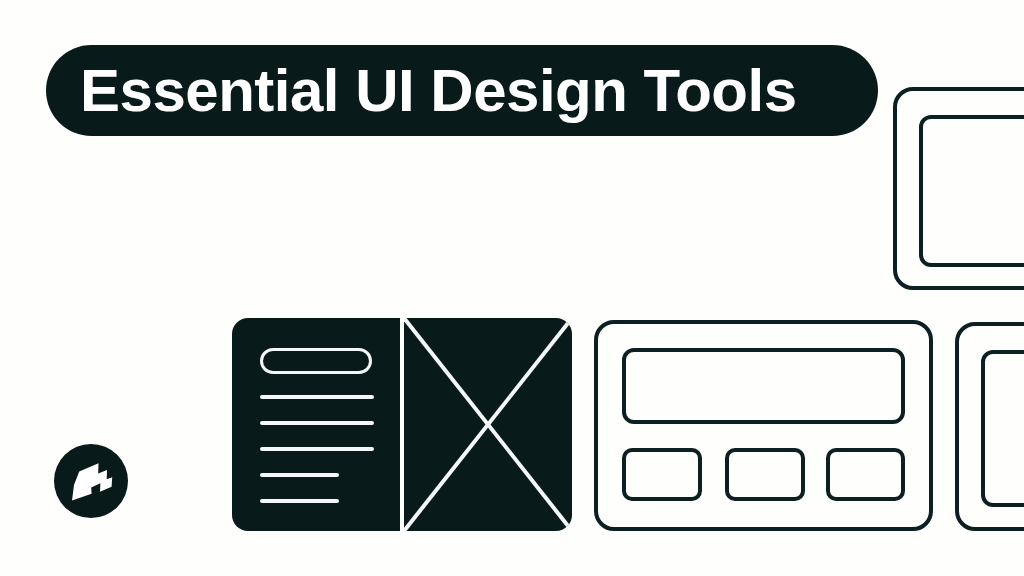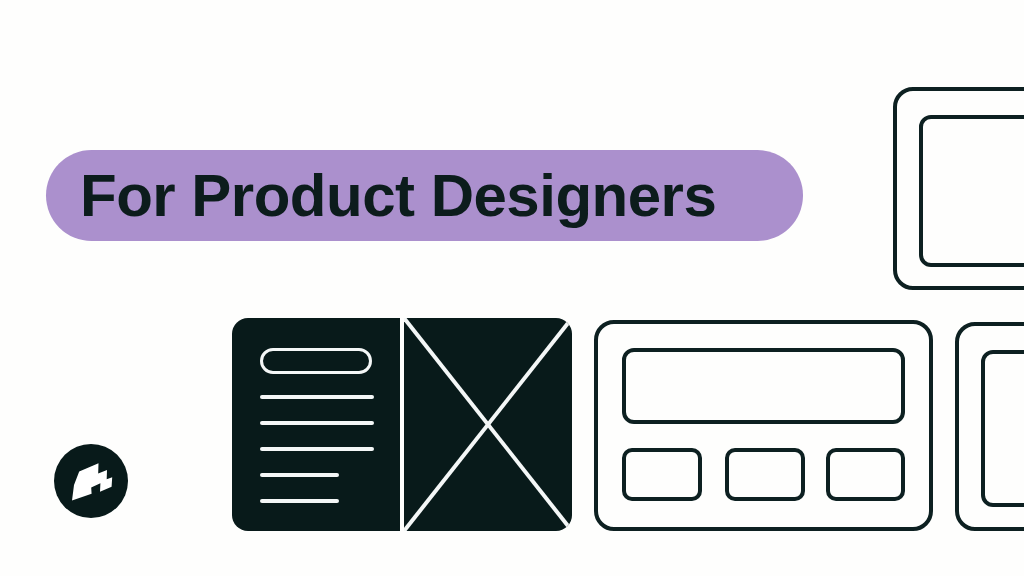--- a/index.html
+++ b/index.html
@@ -201,24 +201,24 @@
     border: 4px solid #0d2021;
     border-radius: 12px;
     box-sizing: border-box;
   }
 </style>
 </head>
 <body>
 
 <div id="canvas">
 
-
-  <div class="pill" id="pill-secondary">
-    <span class="pill-text">For Product Designers</span>
-  </div>
+  <div class="pill" id="pill-primary">
+    <span class="pill-text">Essential UI Design Tools</span>
+  </div>
+
 
   <div id="brand-logo">
     <svg width="46" height="42" viewBox="0 0 46 42" aria-hidden="true">
       <path d="M11.2 11.6 L30.5 3.2 L30.2 13.4 L39.0 9.9 L38.7 19.3
                L44.2 17.2 L43.6 26.8 L32.0 31.8 L32.4 23.2 L23.2 27.4
                L23.6 33.8 L4.0 40.4 L6.0 25.0 Z" fill="#ffffff"></path>
     </svg>
   </div>
 
   <div class="wf" id="wf-sidebar">

